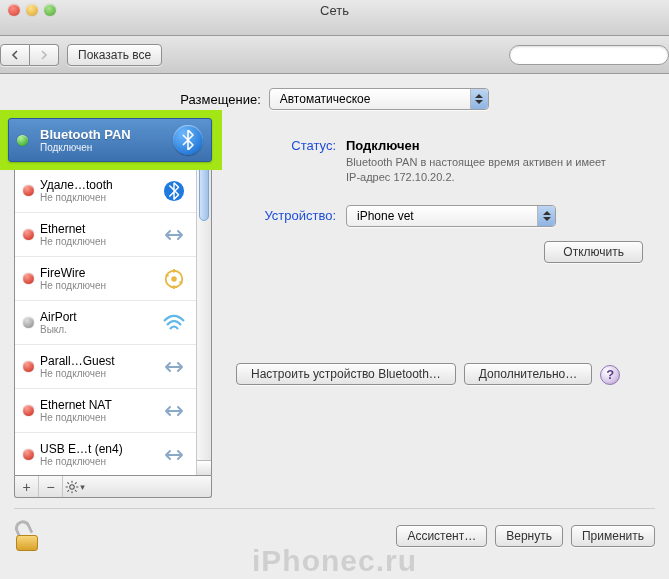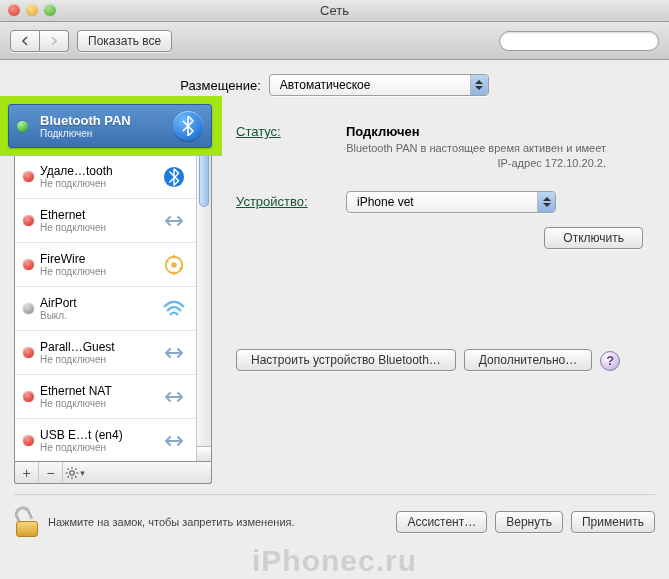--- a/index.html
+++ b/index.html
@@ -4,41 +4,41 @@
 <style>
   * { box-sizing: border-box; margin: 0; padding: 0; }
   html, body { width: 669px; height: 579px; overflow: hidden; }
   body {
     font-family: "Lucida Grande", "Helvetica Neue", Arial, sans-serif;
     font-size: 12px;
     background: #ededed;
     color: #000;
   }
   .titlebar {
-    height: 22px;
+    height: 36px;
     background: linear-gradient(#e9e9e9, #cfcfcf);
     border-bottom: 1px solid #9a9a9a;
     position: relative;
     text-align: center;
     line-height: 22px;
     font-size: 13px;
     color: #3a3a3a;
   }
   .traffic { position: absolute; left: 8px; top: 4px; display: flex; gap: 6px; }
   .tl { width: 12px; height: 12px; border-radius: 50%; box-shadow: inset 0 1px 0 rgba(255,255,255,.6), 0 0 1px rgba(0,0,0,.4); }
   .tl.r { background: radial-gradient(circle at 40% 35%, #ff8b82, #d24131); }
   .tl.y { background: radial-gradient(circle at 40% 35%, #ffe08a, #d8a22a); }
   .tl.g { background: radial-gradient(circle at 40% 35%, #a7e38d, #4da82e); }
 
   .toolbar {
     height: 38px;
     background: linear-gradient(#e6e6e6, #cbcbcb);
     border-bottom: 1px solid #9a9a9a;
     display: flex; align-items: center;
-    padding: 0 10px;
+    padding: 0 0;
     gap: 8px;
   }
   .segbtn { display: flex; }
   .btn {
     background: linear-gradient(#fdfdfd,#e4e4e4);
     border: 1px solid #8f8f8f;
     height: 22px;
     padding: 0 10px;
     font-size: 12px;
     color: #333;
@@ -174,24 +174,24 @@
     background: linear-gradient(#f9f9f9,#e2e2e2);
     border: 1px solid #8f8f8f; border-top: 0;
     border-radius: 0 0 3px 3px;
     display: flex;
   }
   .sfbtn { width: 24px; border-right: 1px solid #c6c6c6; display:flex; align-items:center; justify-content:center; font-size:14px; color:#555; }
   .sfbtn:last-child { border-right: 0; }
 
   .detail { flex: 1; padding: 6px 6px 0; }
   .drow { display: flex; margin: 8px 0; font-size: 13px; }
-  .dlab { width: 110px; padding-right: 10px; color: #14532d; text-decoration: underline; }
+  .dlab { width: 110px; text-align: right; padding-right: 10px; color: #1d4ed8; }
   .dval { flex: 1; }
   .dval .bold { font-weight: bold; }
-  .dval .desc { font-size: 11px; color: #666; margin-top: 2px; line-height: 1.35; max-width: 260px; text-align: right; }
+  .dval .desc { font-size: 11px; color: #666; margin-top: 2px; line-height: 1.35; max-width: 260px; }
   .devpopup { width: 210px; }
   .disrow { text-align: right; margin-top: 14px; padding-right: 6px; }
   .bottombtns { display:flex; gap:8px; margin-top: 100px; align-items:flex-end; }
   .help {
     width: 20px; height: 20px; border-radius: 50%;
     background: radial-gradient(circle at 35% 30%, #fff, #d8c9e8 60%, #a98fc7);
     border: 1px solid #9378b5;
     display: inline-flex; align-items:center; justify-content:center;
     font-weight: bold; color: #5d3f8b; font-size: 13px;
   }
@@ -440,20 +440,19 @@
   </div>
 
   <hr class="hr">
 </div>
 
 <div class="footer">
   <div class="lock">
     <div class="sh"></div>
     <div class="body"></div>
   </div>
-  <span class="foot-txt">Нажмите на замок, чтобы запретить изменения.</span>
   <div class="spacer"></div>
   <button class="btn">Ассистент…</button>
   <button class="btn">Вернуть</button>
   <button class="btn">Применить</button>
 </div>
 
 <div class="watermark">iPhonec.ru</div>
 
 </body></html>

